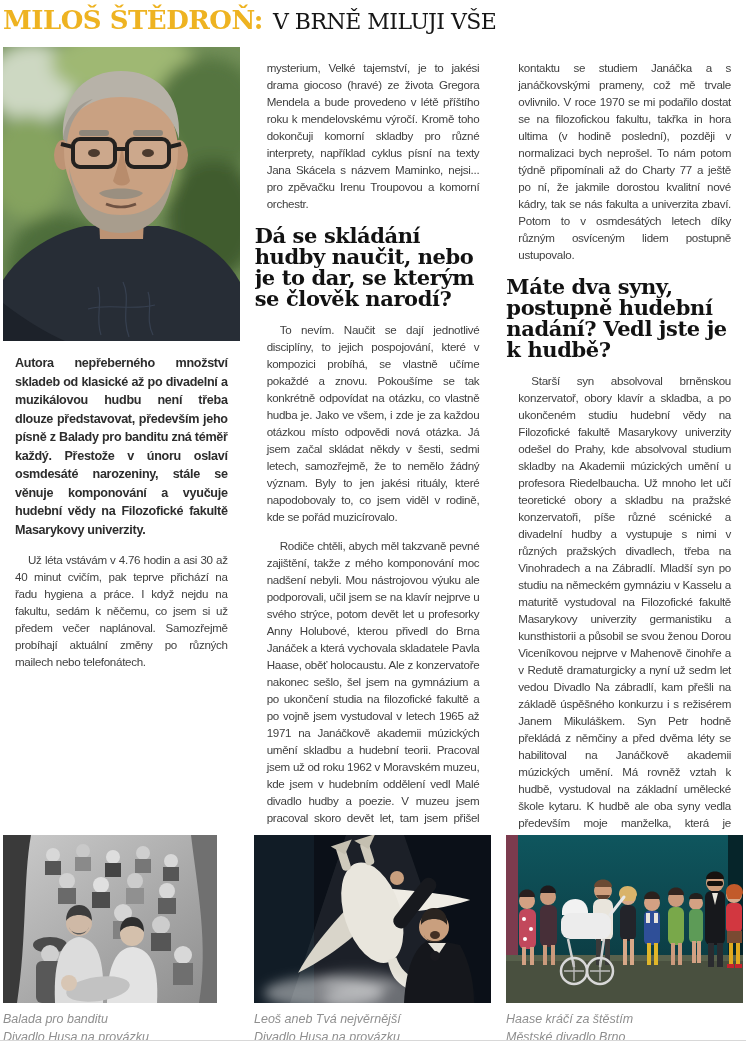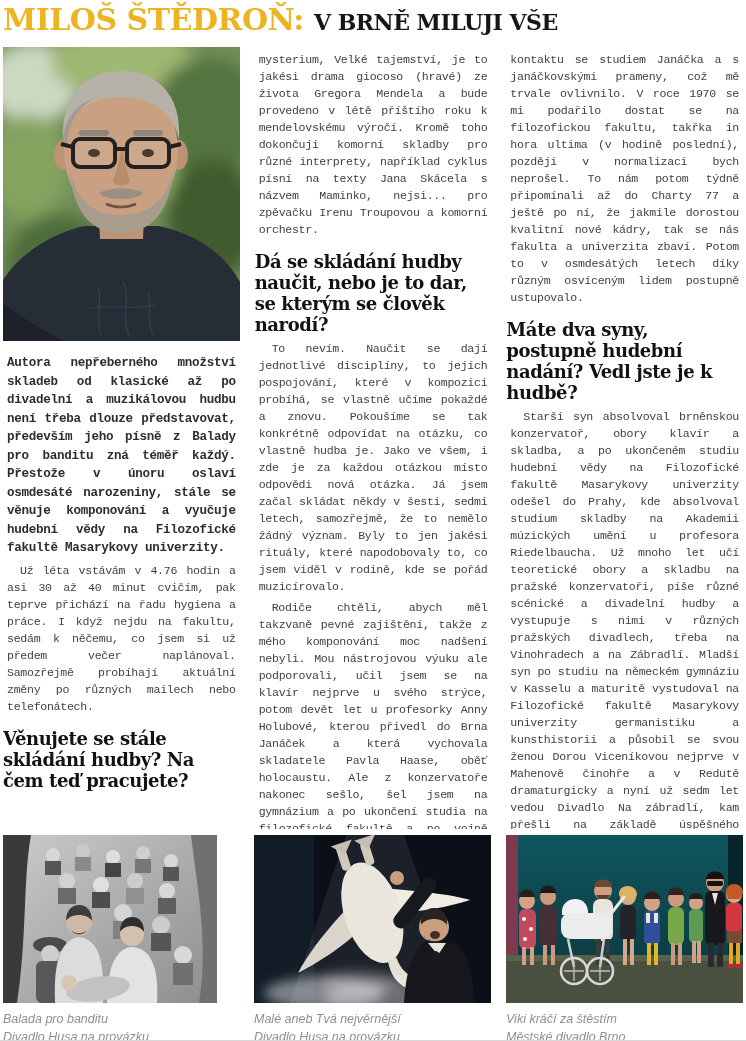--- a/index.html
+++ b/index.html
@@ -4,40 +4,40 @@
 <style>
   html,body { margin:0; padding:0; background:#ffffff; }
   .page {
     position:relative; width:746px; height:1041px; margin:0 auto;
     background:#fff; box-sizing:border-box; padding:0 3px;
     border-bottom:1px solid #d8d8d8; overflow:hidden;
     font-family:"Liberation Sans", sans-serif;
   }
   .masthead { height:42px; display:flex; align-items:baseline; gap:10px; padding-top:3px; }
   .title-name {
-    font-family:"DejaVu Serif", serif; font-weight:800; font-size:30px; line-height:34px;
+    font-family:"DejaVu Serif", serif; font-weight:800; font-size:26px; line-height:34px;
     letter-spacing:-0.5px; color:#EEB321; white-space:nowrap;
   }
   .title-claim {
-    font-family:"DejaVu Serif", serif; font-weight:700; font-size:22px;
+    font-family:"DejaVu Serif", serif; font-weight:400; font-size:22px;
     letter-spacing:-0.5px; color:#161616; white-space:nowrap;
   }
   .columns { display:flex; gap:15px; height:782px; overflow:hidden; margin-top:2px; }
   .col { width:237px; overflow:hidden; }
   .col p {
-    margin:4px; font-size:11.6px; line-height:17px; letter-spacing:-0.3px;
-    color:#3f3f3f; text-align:justify;font-family:Liberation Mono, monospace;
+    margin:12px; font-size:11.6px; line-height:17px; letter-spacing:-0.3px;
+    color:#3f3f3f; text-align:justify;
   }
   .col p.answer { text-indent:13px; }
   .intro {
     font-weight:700; font-size:12.6px !important; line-height:18.5px !important;
     color:#2d2d2d !important; margin-top:13px !important; letter-spacing:-0.3px;
   }
   .q {
-    font-family:"DejaVu Serif", serif; font-weight:700; font-size:18px; line-height:21px;
+    font-family:"DejaVu Serif", serif; font-weight:700; font-size:21px; line-height:21px;
     letter-spacing:-0.4px; color:#121212; margin:13px 0 5px 0;
   }
   .photo-row { display:flex; gap:15px; margin-top:6px; }
   .photo-cell { width:237px; }
   svg.photo { display:block; }
   .caption { margin-top:7px; font-style:italic; color:#8f8f8f; font-size:12.5px; line-height:18px; }
   .caption span { display:block;font-style:italic; }
 </style>
 </head>
 <body>
@@ -92,21 +92,20 @@
         <path d="M112,102 L124,102 M70,100 L58,97 M166,100 L178,97" stroke="#23211f" stroke-width="4"></path>
         <ellipse cx="91" cy="106" rx="6" ry="4" fill="#4b3a2e"></ellipse>
         <ellipse cx="145" cy="106" rx="6" ry="4" fill="#4b3a2e"></ellipse>
         <path d="M118,104 C115,120 112,128 110,134 C114,140 124,140 127,134 C125,126 122,118 120,104 Z" fill="#b88c6c"></path>
         <path d="M66,120 C70,168 90,186 118,186 C146,186 167,168 171,120 C164,156 144,168 118,168 C93,168 73,156 66,120 Z" fill="#a89d8d"></path>
         <path d="M96,146 C104,140 132,140 140,146 C134,154 102,154 96,146 Z" fill="#9a8f80"></path>
         <path d="M103,157 C112,161 124,161 133,157" stroke="#6e5242" stroke-width="2.5" fill="none"></path>
       </svg>
       <p class="intro">Autora nepřeberného množství skladeb od klasické až po divadelní a muzikálovou hudbu není třeba dlouze představovat, především jeho písně z Balady pro banditu zná téměř každý. Přestože v únoru oslaví osmdesáté narozeniny, stále se věnuje komponování a vyučuje hudební vědy na Filozofické fakultě Masarykovy univerzity.</p>
       <p class="answer">Už léta vstávám v 4.76 hodin a asi 30 až 40 minut cvičím, pak teprve přichází na řadu hygiena a práce. I když nejdu na fakultu, sedám k něčemu, co jsem si už předem večer naplánoval. Samozřejmě probíhají aktuální změny po různých mailech nebo telefonátech.</p>
-      <h2 class="q">Věnujete se stále skládání hudby? Na čem teď pracujete?</h2>
     </div>
 
     <div class="col">
       <p>mysterium, Velké tajemství, je to jakési drama giocoso (hravé) ze života Gregora Mendela a bude provedeno v létě příštího roku k mendelovskému výročí. Kromě toho dokončuji komorní skladby pro různé interprety, například cyklus písní na texty Jana Skácela s názvem Maminko, nejsi... pro zpěvačku Irenu Troupovou a komorní orchestr.</p>
       <h2 class="q">Dá se skládání hudby naučit, nebo je to dar, se kterým se člověk narodí?</h2>
       <p class="answer">To nevím. Naučit se dají jednotlivé disciplíny, to jejich pospojování, které v kompozici probíhá, se vlastně učíme pokaždé a znovu. Pokoušíme se tak konkrétně odpovídat na otázku, co vlastně hudba je. Jako ve všem, i zde je za každou otázkou místo odpovědi nová otázka. Já jsem začal skládat někdy v šesti, sedmi letech, samozřejmě, že to nemělo žádný význam. Byly to jen jakési rituály, které napodobovaly to, co jsem viděl v rodině, kde se pořád muzicírovalo.</p>
       <p class="answer">Rodiče chtěli, abych měl takzvaně pevné zajištění, takže z mého komponování moc nadšení nebyli. Mou nástrojovou výuku ale podporovali, učil jsem se na klavír nejprve u svého strýce, potom devět let u profesorky Anny Holubové, kterou přivedl do Brna Janáček a která vychovala skladatele Pavla Haase, oběť holocaustu. Ale z konzervatoře nakonec sešlo, šel jsem na gymnázium a po ukončení studia na filozofické fakultě a po vojně jsem vystudoval v letech 1965 až 1971 na Janáčkově akademii múzických umění skladbu a hudební teorii. Pracoval jsem už od roku 1962 v Moravském muzeu, kde jsem v hudebním oddělení vedl Malé divadlo hudby a poezie. V muzeu jsem pracoval skoro devět let, tam jsem přišel úzce do</p>
     </div>
 
     <div class="col">
@@ -205,21 +204,21 @@
         <circle cx="180" cy="92" r="15" fill="#c99f7e"></circle>
         <path d="M167,90 C166,78 174,72 181,73 C189,74 194,80 193,90 C188,82 172,82 167,90 Z" fill="#2a2420"></path>
         <path d="M170,100 C174,110 188,110 192,100 C190,108 172,108 170,100 Z" fill="#3a3028"></path>
         <ellipse cx="181" cy="100" rx="5" ry="4" fill="#422f24"></ellipse>
         <g transform="rotate(38 160 70)">
           <rect x="152" y="38" width="15" height="60" rx="7" fill="#17191e"></rect>
         </g>
         <circle cx="143" cy="43" r="7" fill="#c99f7e"></circle>
       </svg>
       <div class="caption">
-        <span>Malé aneb Tvá nejvěrnější</span>
+        <span>Leoš aneb Tvá nejvěrnější</span>
         <span>Divadlo Husa na provázku</span>
       </div>
     </div>
 
     <div class="photo-cell">
       <svg class="photo" width="237" height="168" viewBox="0 0 237 168" aria-hidden="true">
         <defs>
           <linearGradient id="stg" x1="0" y1="0" x2="0" y2="1">
             <stop offset="0" stop-color="#0f565e"></stop>
               <stop offset="0.75" stop-color="#0c3d44"></stop>
@@ -303,19 +302,19 @@
           <path d="M56,76 C56,62 80,58 82,76 L82,80 L56,80 Z" fill="#f2f2f2"></path>
           <rect x="55" y="78" width="50" height="26" rx="9" fill="#ececec"></rect>
           <path d="M104,80 L118,62" stroke="#e8e8e8" stroke-width="3" stroke-linecap="round"></path>
           <path d="M62,104 L68,132 M98,104 L94,132" stroke="#cfcfcf" stroke-width="2.5"></path>
           <circle cx="68" cy="136" r="13" fill="none" stroke="#d8d8d8" stroke-width="2.5"></circle>
           <circle cx="94" cy="136" r="13" fill="none" stroke="#d8d8d8" stroke-width="2.5"></circle>
           <path d="M58,136 L78,136 M68,126 L68,146 M84,136 L104,136 M94,126 L94,146" stroke="#bdbdbd" stroke-width="1.4"></path>
         </g>
       </svg>
       <div class="caption">
-        <span>Viki kráčí za štěstím</span>
+        <span>Haase kráčí za štěstím</span>
         <span>Městské divadlo Brno</span>
       </div>
     </div>
 
   </div>
 </div>
 
 </body></html>

